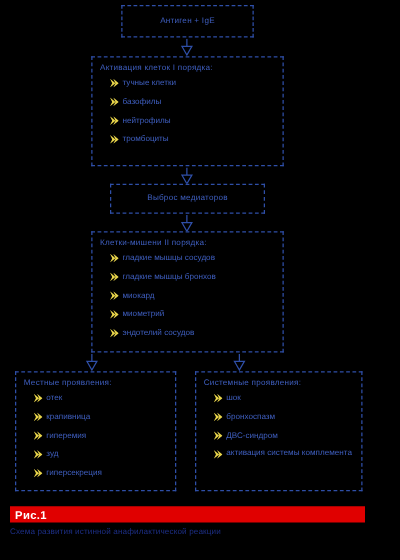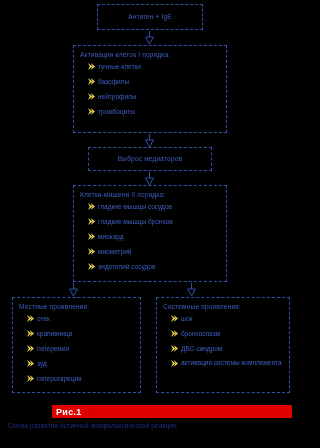--- a/index.html
+++ b/index.html
@@ -94,21 +94,20 @@
     left: 8px;
     width: 284px;
   }
   .cap-bar {
     background: #e00000;
     height: 13px;
     display: flex;
     align-items: center;
     padding-left: 4px;
     box-sizing: border-box;
-    margin-left: 44px;
   }
   .cap-bar-label {
     color: #ffffff;
     font-size: 9px;
     font-weight: bold;
     letter-spacing: .3px;
   }
   .cap-text {
     color: #1d2f86;
     font-size: 6.5px;

